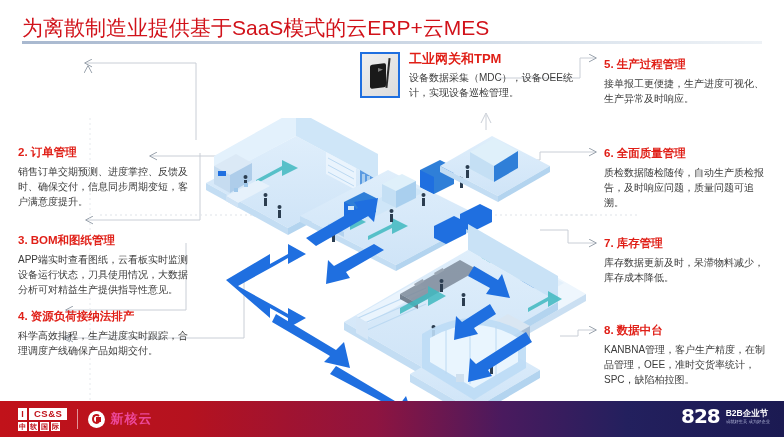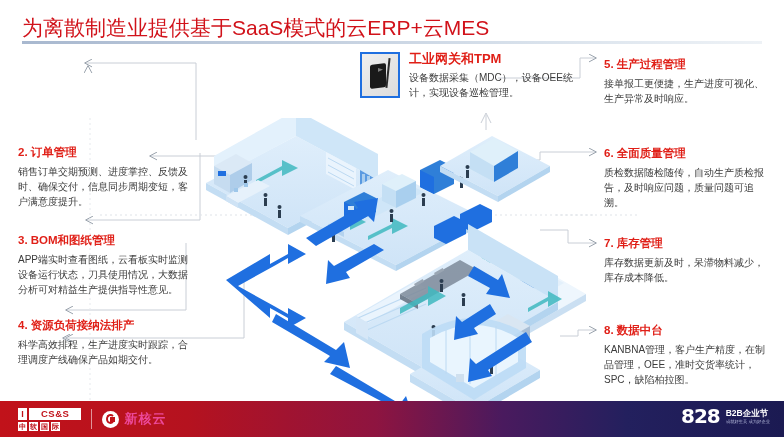--- a/index.html
+++ b/index.html
@@ -43,21 +43,21 @@
 
   
   .footer{position:absolute;left:0;top:401px;width:784px;height:36px;
      background:linear-gradient(to right,#c1121a 0%,#b5121f 24%,#8e1440 48%,#4a1a5e 64%,#23205e 80%,#1b1a52 100%);}
   .logo-wrap{position:absolute;left:18px;top:407px;display:flex;align-items:center;height:24px;}
   .cs-logo{display:flex;flex-direction:column;align-items:flex-start;}
   .cs-top{display:flex;align-items:center;}
   .cs-i{width:9px;height:12px;background:#fff;color:#c1121a;font-size:9px;font-weight:bold;
         line-height:12px;text-align:center;margin-right:2px;}
   .cs-word{background:#fff;color:#c1121a;font-size:9.5px;font-weight:bold;line-height:12px;
-        padding:0 12px;letter-spacing:0.5px;}
+        padding:0 5px;letter-spacing:0.5px;}
   .cs-bot{display:flex;gap:2px;margin-top:2px;}
   .cs-bot span{background:#fff;color:#c1121a;font-size:7px;font-weight:bold;line-height:9px;
         padding:0 1px;}
   .divider{width:1px;height:20px;background:rgba(255,255,255,.55);margin:0 10px;}
   .xhy{display:flex;align-items:center;}
   .xhy-mark{width:17px;height:17px;border-radius:50%;background:#fff;position:relative;margin-right:5px;}
   .xhy-mark:before{content:"";position:absolute;left:4px;top:3.5px;width:9px;height:10px;
         border:2.5px solid #c1121a;border-radius:50%;border-right-color:transparent;box-sizing:border-box;}
   .xhy-mark:after{content:"";position:absolute;left:8px;top:6px;width:5px;height:5px;background:#c1121a;}
   .xhy-text{color:#ec4899;font-size:13px;font-weight:bold;letter-spacing:1px;}
@@ -368,21 +368,21 @@
   <div class="block" style="left:18px; top:145px;">
     <div class="b-head">2. 订单管理</div>
     <div class="b-body">销售订单交期预测、进度掌控、反馈及时、确保交付，信息同步周期变短，客户满意度提升。</div>
   </div>
 
   <div class="block" style="left:18px; top:233px;">
     <div class="b-head">3. BOM和图纸管理</div>
     <div class="b-body">APP端实时查看图纸，云看板实时监测设备运行状态，刀具使用情况，大数据分析可对精益生产提供指导性意见。</div>
   </div>
 
-  <div class="block" style="left:18px; top:318px;">
+  <div class="block" style="left:18px; top:309px;">
     <div class="b-head">4. 资源负荷接纳法排产</div>
     <div class="b-body">科学高效排程，生产进度实时跟踪，合理调度产线确保产品如期交付。</div>
   </div>
 
   <div class="block right" style="left:604px; top:57px;">
     <div class="b-head">5. 生产过程管理</div>
     <div class="b-body">接单报工更便捷，生产进度可视化、生产异常及时响应。</div>
   </div>
 
   <div class="block right" style="left:604px; top:146px;">

